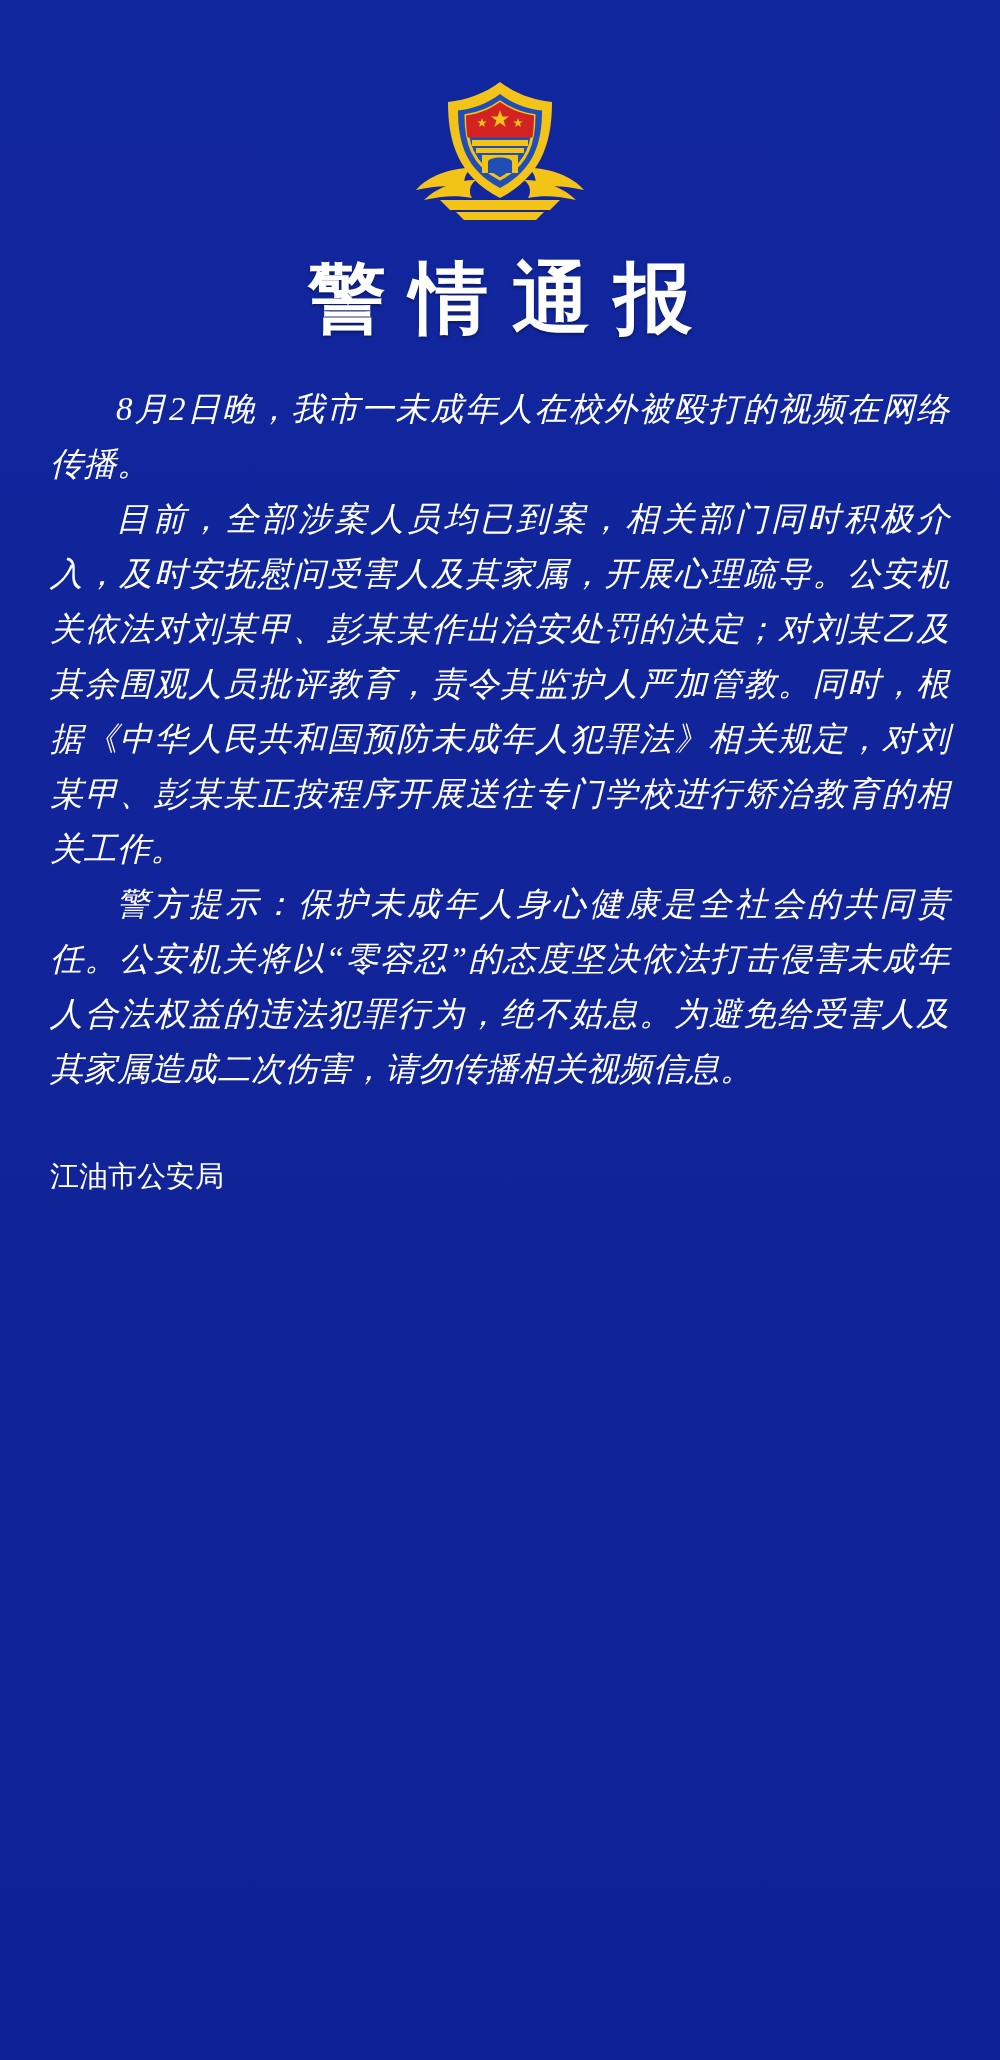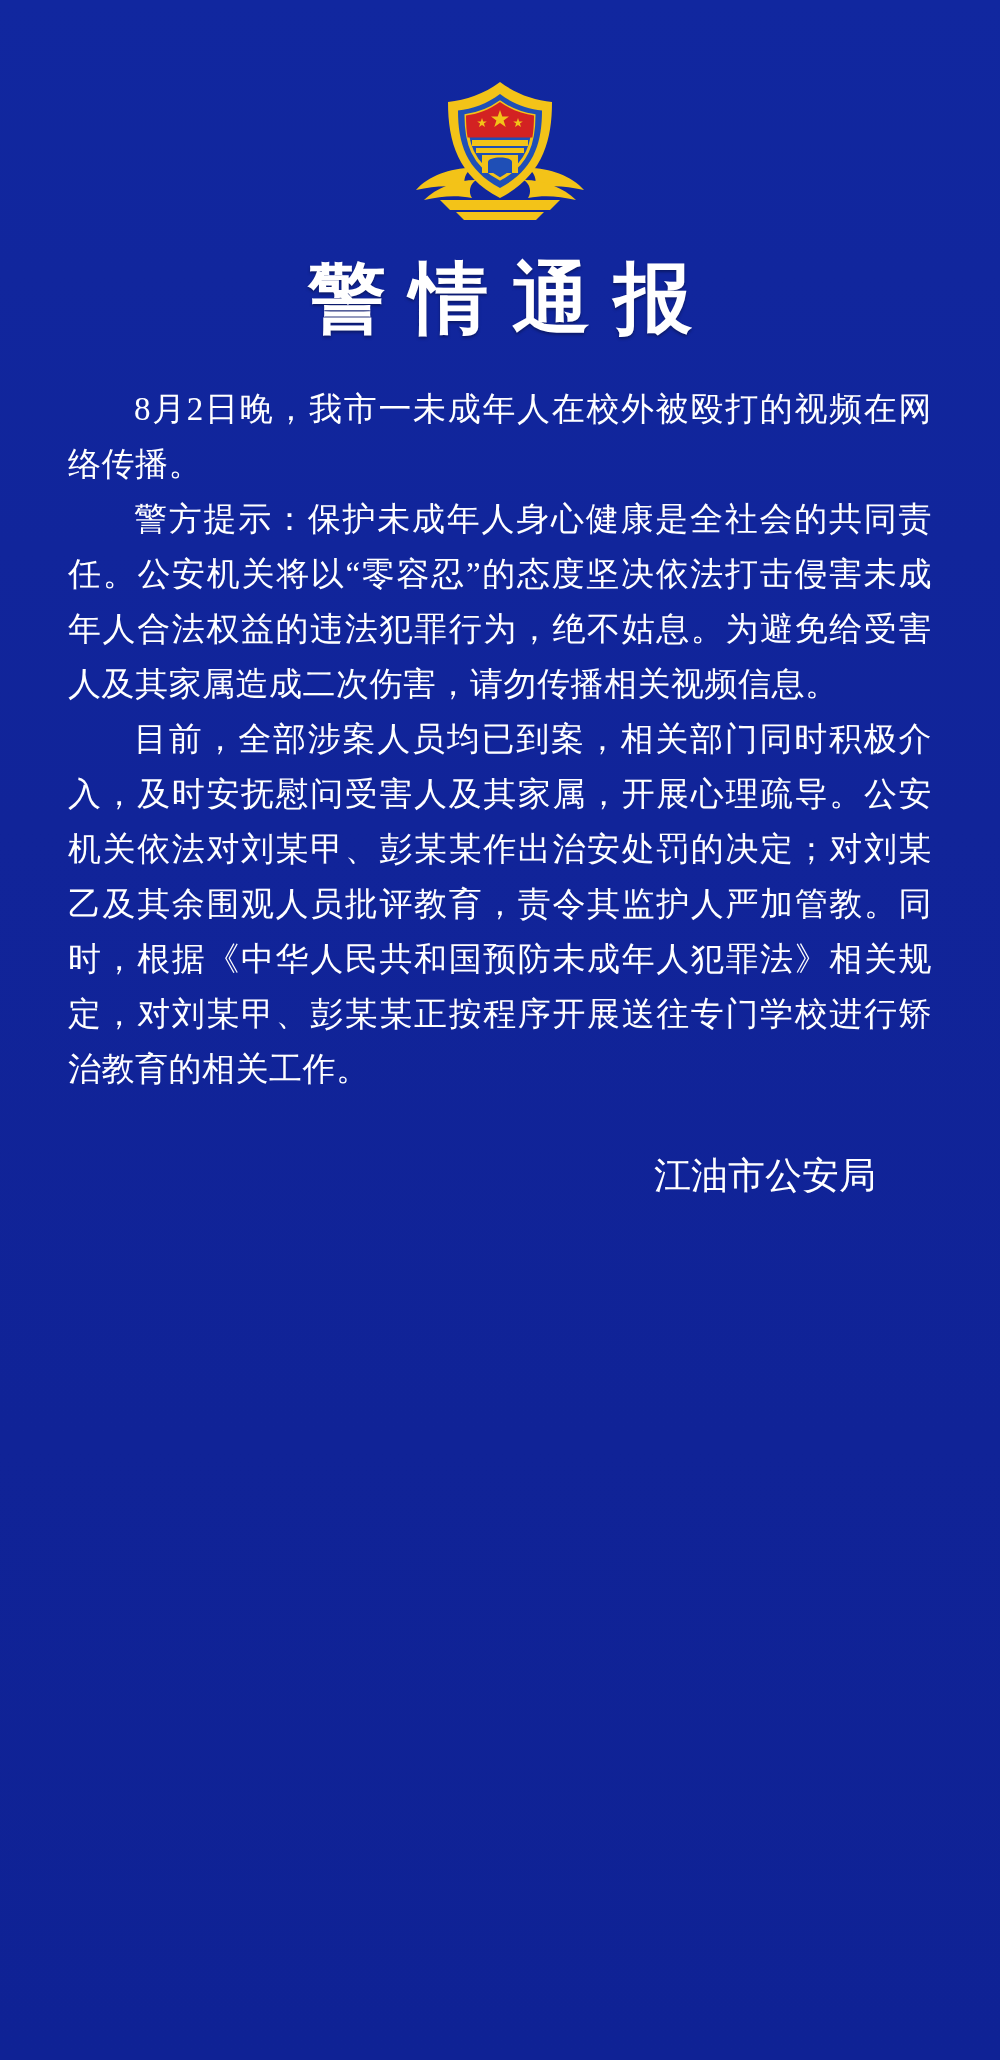--- a/index.html
+++ b/index.html
@@ -13,21 +13,21 @@
     font-family: "Liberation Serif", "DejaVu Serif", serif;
     color: #ffffff;
     overflow: hidden;
   }
   .page {
     position: relative;
     width: 1000px;
     height: 2060px;
     background: linear-gradient(180deg, #11279f 0%, #112499 40%, #0f2295 100%);
     box-sizing: border-box;
-    padding: 0 68px;
+    padding: 0 50px;
   }
 
   
   .emblem-wrap {
     padding-top: 72px;
     display: flex;
     justify-content: center;
     align-items: center;
   }
   .emblem {
@@ -50,31 +50,31 @@
   }
 
   
   .body-text {
     margin-top: 40px;
     font-size: 33px;
     line-height: 55px;
     text-align: justify;
     text-justify: inter-character;
     letter-spacing: 0.5px;
+    font-style: italic;
   }
   .body-text p {
     margin: 0 0 0 0;
     text-indent: 2em;
   }
 
   
   .sign {
     margin-top: 52px;
-    text-align: right;
-    font-size: 37px;
+    font-size: 29px;
     line-height: 54px;
     padding-right: 56px;
   }
   .sign div { white-space: nowrap; }
 </style>
 </head>
 <body>
 
 <div class="page">
 
@@ -113,21 +113,21 @@
         </g>
         <path d="M78 101 L78 90 C78 84 102 84 102 90 L102 101 Z" fill="#1f4fb6"></path>
       </svg>
     </div>
   </div>
 
   <div class="title">警情通报</div>
 
   <div class="body-text">
     <p>8月2日晚，我市一未成年人在校外被殴打的视频在网络传播。</p>
+    <p>目前，全部涉案人员均已到案，相关部门同时积极介入，及时安抚慰问受害人及其家属，开展心理疏导。公安机关依法对刘某甲、彭某某作出治安处罚的决定；对刘某乙及其余围观人员批评教育，责令其监护人严加管教。同时，根据《中华人民共和国预防未成年人犯罪法》相关规定，对刘某甲、彭某某正按程序开展送往专门学校进行矫治教育的相关工作。</p>
     <p>警方提示：保护未成年人身心健康是全社会的共同责任。公安机关将以“零容忍”的态度坚决依法打击侵害未成年人合法权益的违法犯罪行为，绝不姑息。为避免给受害人及其家属造成二次伤害，请勿传播相关视频信息。</p>
-    <p>目前，全部涉案人员均已到案，相关部门同时积极介入，及时安抚慰问受害人及其家属，开展心理疏导。公安机关依法对刘某甲、彭某某作出治安处罚的决定；对刘某乙及其余围观人员批评教育，责令其监护人严加管教。同时，根据《中华人民共和国预防未成年人犯罪法》相关规定，对刘某甲、彭某某正按程序开展送往专门学校进行矫治教育的相关工作。</p>
   </div>
 
   <div class="sign">
     <div>江油市公安局</div>
   </div>
 
 </div>
 
 </body></html>

